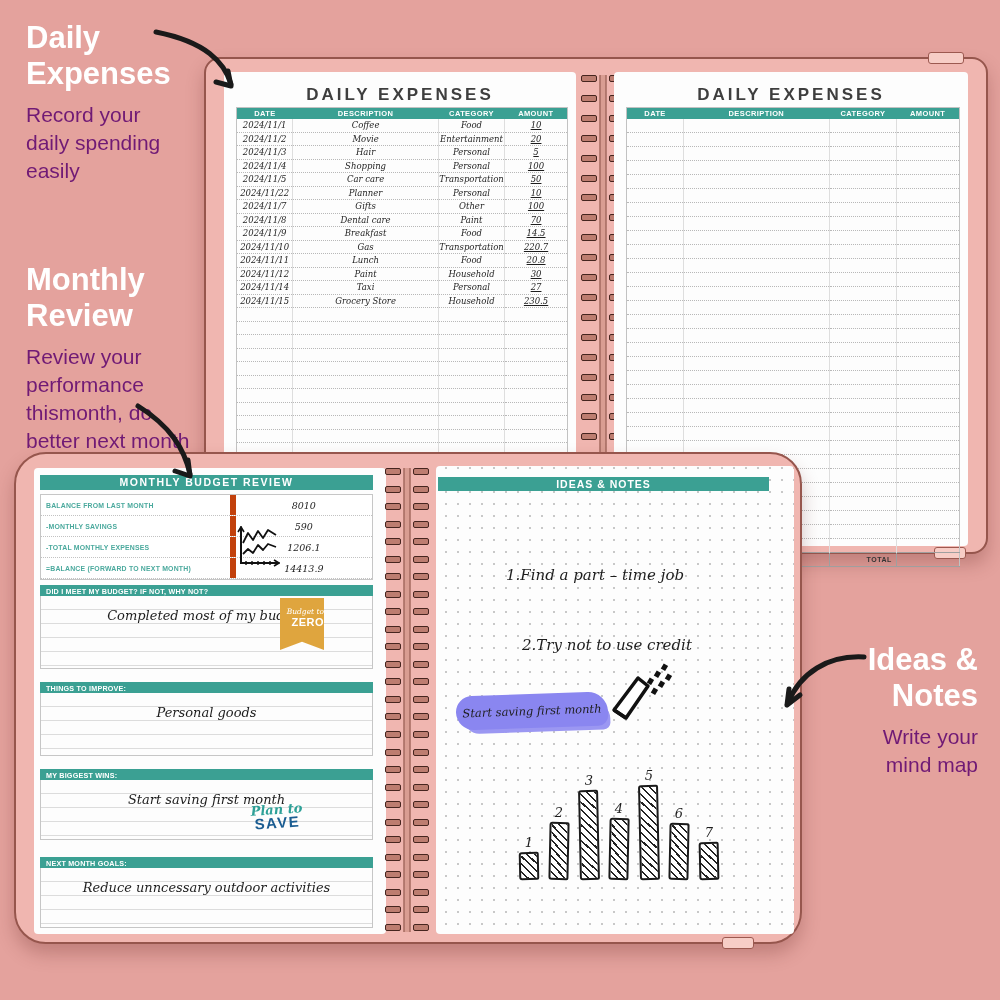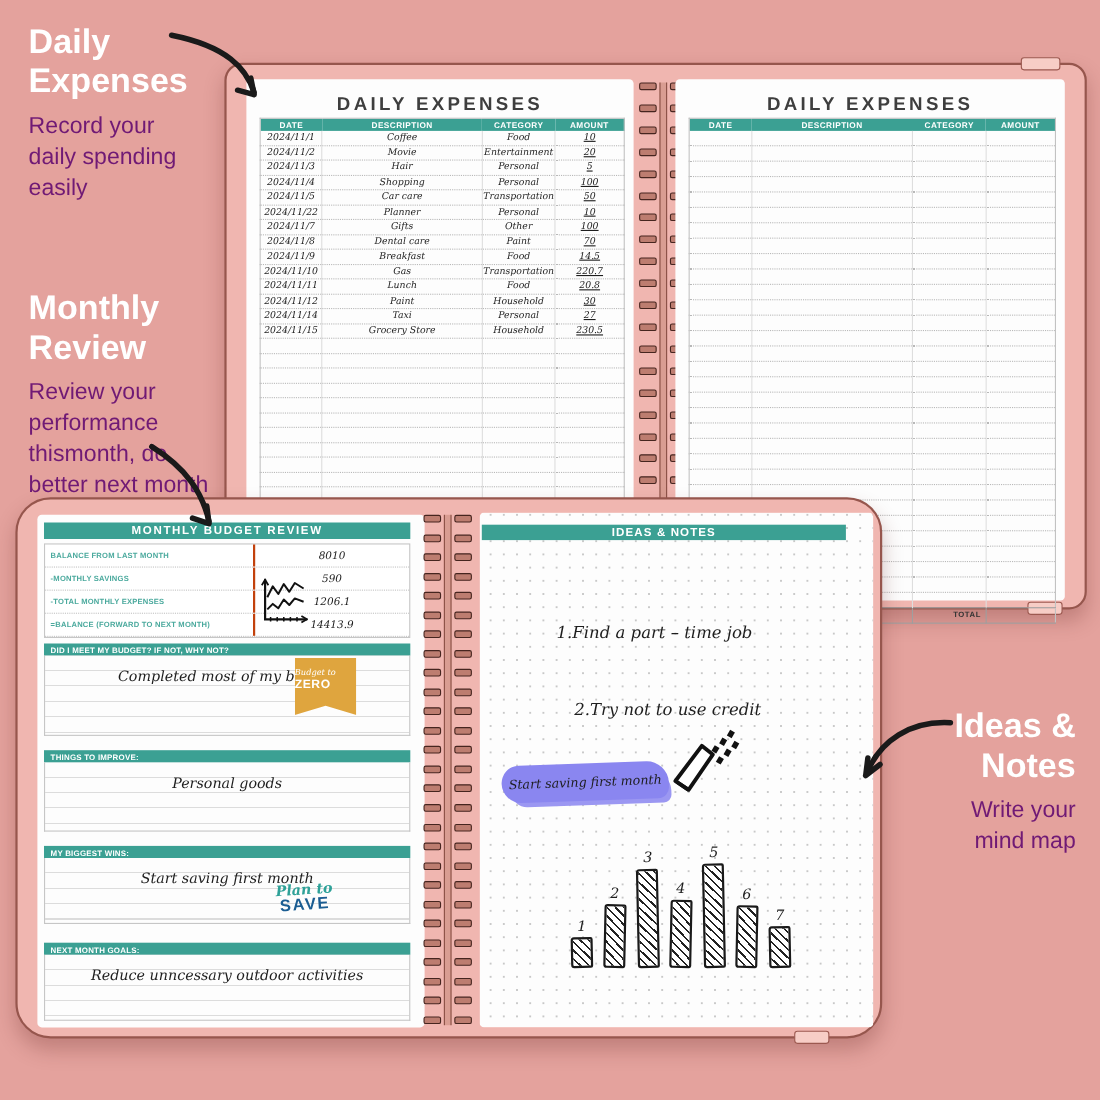--- a/index.html
+++ b/index.html
@@ -52,31 +52,31 @@
   .tealbar{background:#3ba093;color:#fff;font-weight:bold;box-sizing:border-box;}
   .mr-titlebar{margin:7px 13px 0 6px;height:15px;font-size:10.5px;letter-spacing:1.5px;
                text-align:center;line-height:15px;}
   .mr-summary{position:relative;margin:4px 13px 0 6px;border:1px solid #c6c6c6;height:84px;
               display:flex;flex-direction:column;background:#fff;}
   .mr-row{flex:1;display:flex;align-items:stretch;border-bottom:1px dotted #c2c2c2;}
   .mr-row:last-child{border-bottom:none;}
   .mr-label{flex:0 0 57%;display:flex;align-items:center;padding-left:5px;font-size:6.9px;
             font-weight:bold;color:#4aa99d;letter-spacing:.2px;box-sizing:border-box;}
   .mr-value{flex:1;display:flex;align-items:center;justify-content:center;font-size:9.5px;
-            border-left:2px solid #c2410c;}
+            border-left:6px solid #c2410c;}
   .mr-chart{position:absolute;left:193px;top:26px;}
   .mr-sectionbar{height:11px;font-size:7.2px;padding:1.5px 0 0 6px;letter-spacing:.2px;}
   .mr-sb1{margin:5px 13px 0 6px;}
   .mr-sb2,.mr-sb3{margin:13px 13px 0 6px;}
   .mr-sb4{margin:17px 13px 0 6px;}
   .mr-box{position:relative;margin:0 13px 0 6px;border:1px solid #c6c6c6;border-top:none;
           background-image:repeating-linear-gradient(to bottom,transparent 0 13px,#dcdcdc 13px 14px);}
   .mr-note{padding-top:12px;text-align:center;font-size:13px;}
-  .badge{position:absolute;right:48px;top:2px;width:56px;height:52px;background:#dfa53e;
-         clip-path:polygon(0 0,100% 0,100% 100%,50% 84%,0 100%);color:#fff;text-align:left;}
+  .badge{position:absolute;right:48px;top:2px;width:44px;height:52px;background:#dfa53e;
+         clip-path:polygon(0 0,100% 0,100% 100%,50% 84%,0 100%);color:#fff;text-align:right;}
   .badge-l1{font-family:"DejaVu Serif",serif;font-style:italic;font-size:7.5px;margin-top:9px;}
   .badge-l2{font-size:11px;font-weight:bold;letter-spacing:.5px;}
   .stamp{position:absolute;left:210px;top:22px;transform:rotate(-4deg);text-align:center;}
   .stamp-l1{font-family:"DejaVu Serif",serif;font-style:italic;font-weight:bold;color:#2ea198;font-size:13px;}
   .stamp-l2{color:#1b5d92;font-weight:bold;font-size:15px;letter-spacing:1.5px;margin-top:-3px;}
 
   
   .in-titlebar{margin:11px 25px 0 2px;height:14px;text-align:center;font-size:10.5px;
                letter-spacing:1px;line-height:14px;}
   .in-item{position:absolute;font-size:15px;}

